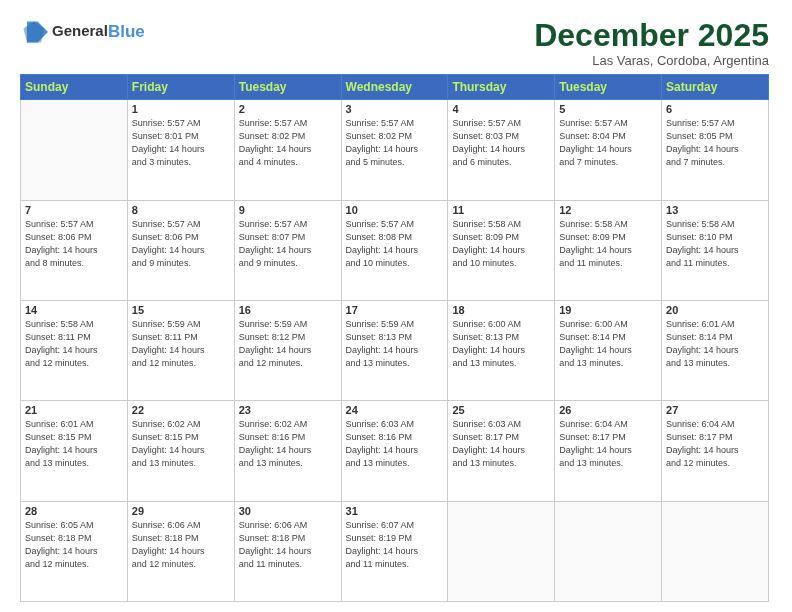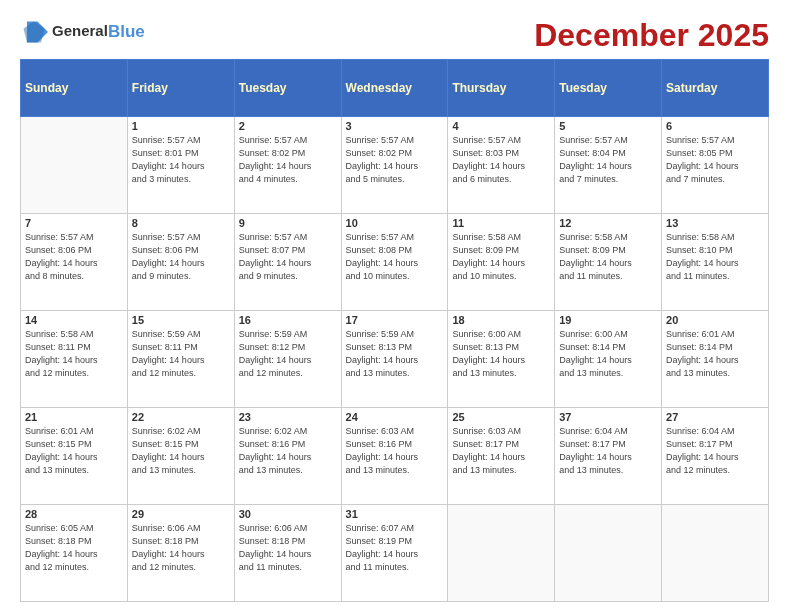--- a/index.html
+++ b/index.html
@@ -43,40 +43,40 @@
     .logo-icon {
       width: 28px;
       height: 28px;
     }
     .title-block {
       text-align: right;
     }
     .title-month {
       font-size: 32px;
       font-weight: bold;
-      color: #b91c1c;
+      color: #14532d;
       line-height: 1.1;
     }
     .title-location {
       font-size: 13px;
       color: #555;
     }
     .calendar {
       flex: 1;
       border: 1px solid #ccc;
       border-collapse: collapse;
       width: 100%;
       table-layout: fixed;
     }
     .calendar th {
       background: #3a6bbf;
-      color: #fef9c3;
+      color: #bef264;
       font-size: 12px;
       font-weight: bold;
-      padding: 21px 4px;
+      padding: 5px 4px;
       text-align: left;
       border: 1px solid #4a7bcf;
     }
     .calendar td {
       border: 1px solid #ccc;
       vertical-align: top;
       padding: 3px 4px;
       font-size: 9.5px;
       color: #333;
       height: 86px;
@@ -110,20 +110,21 @@
       </svg>
       <div>
         <div style="display:flex;gap:0;">
           <span class="logo-text-general">General</span>
             <span class="logo-text-blue">Blue</span>
         </div>
       </div>
     </div>
     <div class="title-block">
       <div class="title-month">December 2025</div>
+      <div class="title-location">Las Varas, Cordoba, Argentina</div>
     </div>
   </div>
 
   <table class="calendar">
     <thead>
       <tr>
         <th>Sunday</th>
         <th>Friday</th>
         <th>Tuesday</th>
         <th>Wednesday</th>
@@ -235,21 +236,21 @@
           </td>
           <td>
             <span class="day-num">24</span>
             <div class="day-info">Sunrise: 6:03 AM<br>Sunset: 8:16 PM<br>Daylight: 14 hours<br>and 13 minutes.</div>
           </td>
           <td>
             <span class="day-num">25</span>
             <div class="day-info">Sunrise: 6:03 AM<br>Sunset: 8:17 PM<br>Daylight: 14 hours<br>and 13 minutes.</div>
           </td>
           <td>
-            <span class="day-num">37</span>
+            <span class="day-num">26</span>
             <div class="day-info">Sunrise: 6:04 AM<br>Sunset: 8:17 PM<br>Daylight: 14 hours<br>and 13 minutes.</div>
           </td>
           <td>
             <span class="day-num">27</span>
             <div class="day-info">Sunrise: 6:04 AM<br>Sunset: 8:17 PM<br>Daylight: 14 hours<br>and 12 minutes.</div>
           </td>
         </tr>
         <tr>
           <td>
             <span class="day-num">28</span>

